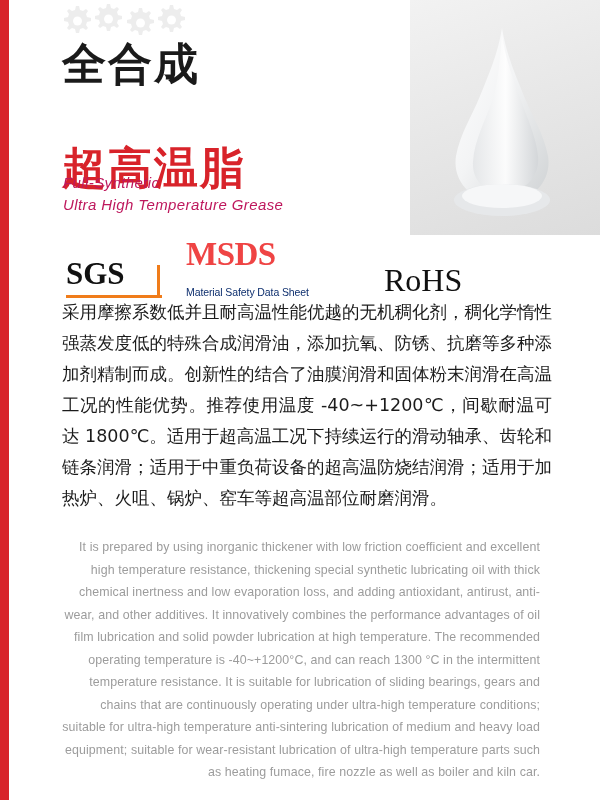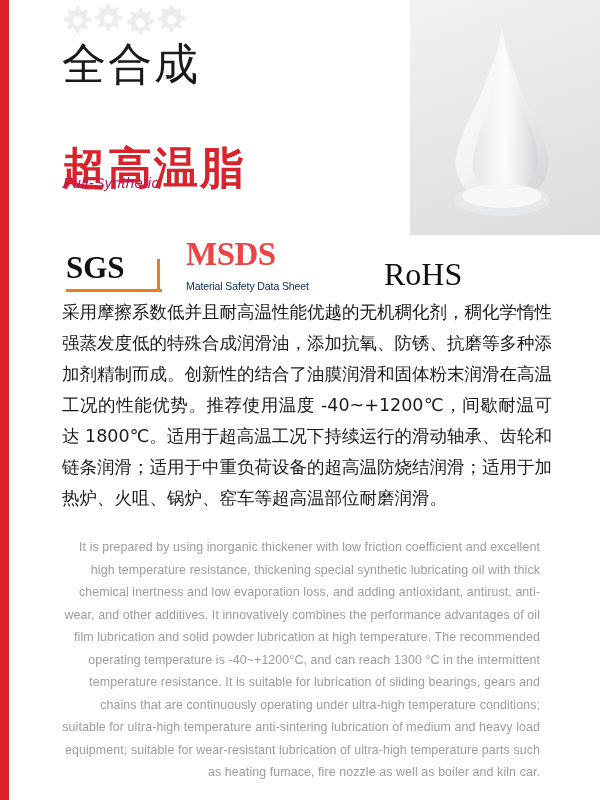--- a/index.html
+++ b/index.html
@@ -68,21 +68,21 @@
     width: 150px;
     height: 200px;
   }
 
   
   .title-cn-1 {
     position: absolute;
     left: 62px;
     top: 40px;
     font-size: 44px;
-    font-weight: normal;
+    font-weight: bold;
     color: #1a1a1a;
     letter-spacing: 2px;
     line-height: 1.1;
     font-family: "DejaVu Sans", "Liberation Sans", sans-serif;
   }
   .title-cn-2 {
     position: absolute;
     left: 62px;
     top: 96px;
     font-size: 44px;
@@ -152,21 +152,21 @@
     font-size: 33px;
     color: #ef4444;
     line-height: 33px;
     letter-spacing: -0.5px;
   }
   .cert-msds .msds-sub {
     font-family: "Liberation Sans", sans-serif;
     font-size: 10.5px;
     color: #0e2f6e;
     letter-spacing: -0.1px;
-    margin-top: 9px;
+    margin-top: 15px;
   }
   .cert-rohs {
     font-family: "Liberation Serif", serif;
     font-size: 32px;
     color: #111111;
     line-height: 36px;
   }
 
   
   .body-cn {
@@ -238,20 +238,21 @@
       <ellipse cx="74" cy="176" rx="48" ry="16" fill="#e6e8ea"></ellipse>
       <ellipse cx="74" cy="172" rx="40" ry="12" fill="#f6f7f8"></ellipse>
     </svg>
   </div>
 
   <div class="title-cn-1">全合成</div>
   <div class="title-cn-2">超高温脂</div>
 
   <div class="title-en">
     <div>Full-Synthetic</div>
+    <div>Ultra High Temperature Grease</div>
   </div>
 
   <div class="certs">
     <div class="cert-sgs">
       <div class="sgs-text">SGS</div>
       <div class="sgs-tick"></div>
       <div class="sgs-bar"></div>
     </div>
     <div class="cert-msds">
       <div class="msds-text">MSDS</div>

